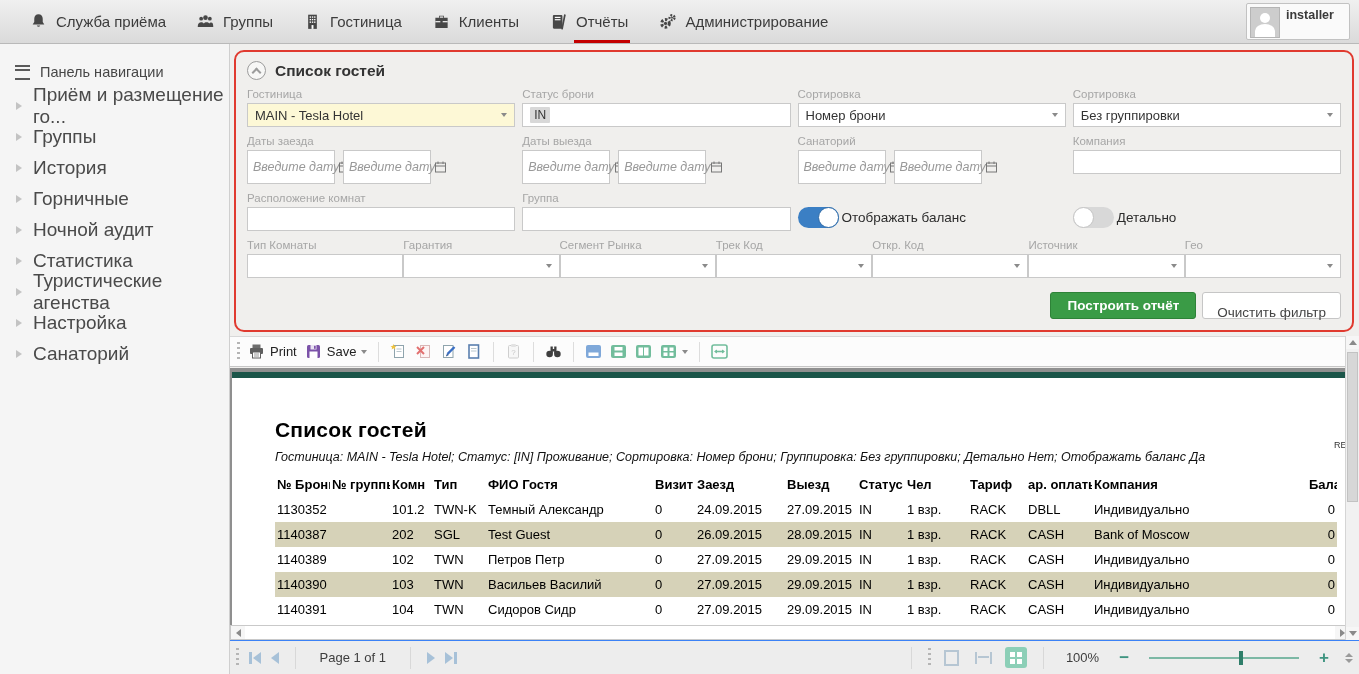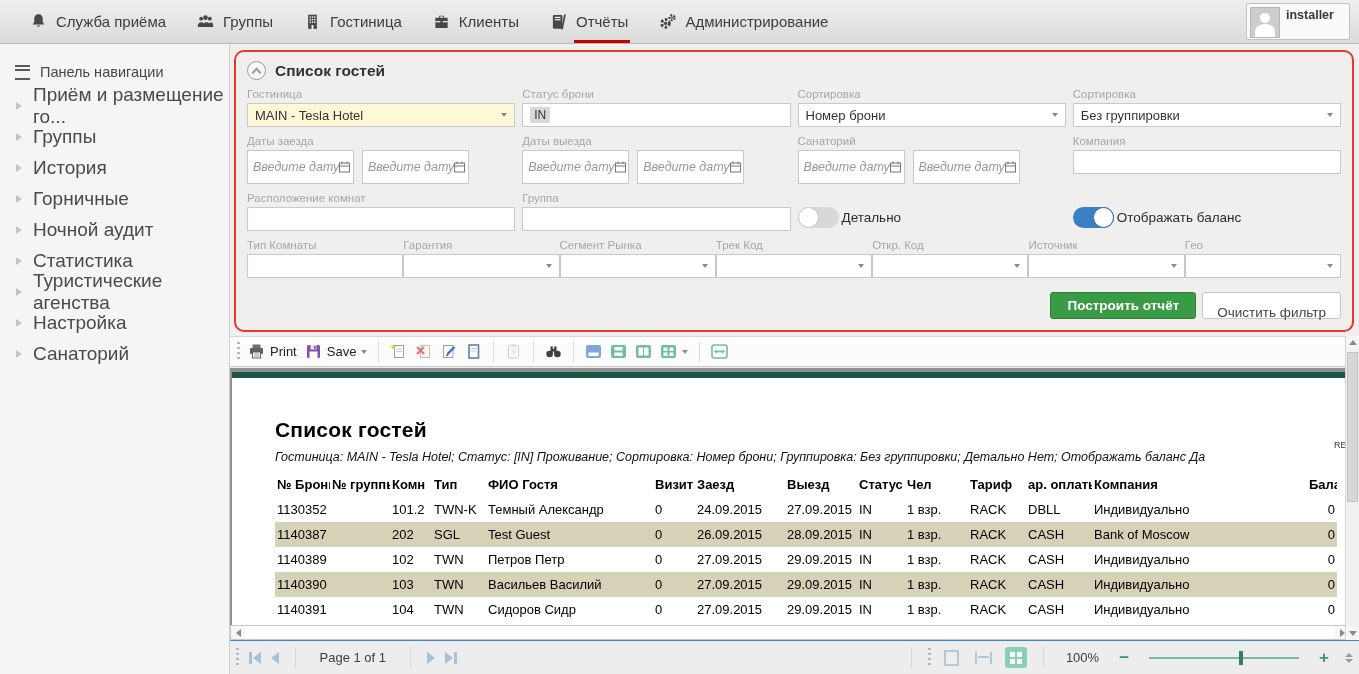--- a/index.html
+++ b/index.html
@@ -38,21 +38,21 @@
   .grid4{display:grid;grid-template-columns:repeat(4,1fr);gap:7px}
   .grid7{display:grid;grid-template-columns:repeat(7,1fr);}
   .fld-label{font-size:11.5px;color:#a6a6a6;margin:8px 0 3px;white-space:nowrap;overflow:hidden}
   .ctrl{height:24px;background:#fff;border:1px solid #c9c9c9;box-sizing:border-box;display:flex;
         align-items:center;padding:0 7px;font-size:13px;color:#333}
   .select{justify-content:space-between;cursor:pointer}
   .caret{width:0;height:0;border-top:4px solid #8a8a8a;border-left:3.5px solid transparent;border-right:3.5px solid transparent;flex:none}
   .ctrl.yellow{background:#fdf8d6}
   .chip{background:#d8d8d8;padding:1px 4px;font-size:12px;color:#333;border-radius:1px}
   .dates{display:flex;gap:8px}
-  .date{width:107px;justify-content:space-between;padding:16px 5px}
+  .date{width:88px;justify-content:space-between;padding:16px 5px}
   .ph{font-style:italic;color:#999;font-size:12.5px;white-space:nowrap}
   .cal{flex:none}
   .toggle-row{display:flex;align-items:center;margin-top:11px}
   .toggle{width:41px;height:21px;border-radius:11px;background:#d8d8d8;position:relative;flex:none;cursor:pointer}
   .toggle .knob{position:absolute;top:0;left:0;width:21px;height:21px;border-radius:50%;background:#fff;
                 border:1px solid #c4c4c4;box-sizing:border-box}
   .toggle.on{background:#3b7fc4}
   .toggle.on .knob{left:auto;right:0;border-color:#2f6ba8}
   .toggle-label{font-size:13.5px;color:#2c2c2c;margin-left:3px;font-weight:500}
   .fp-buttons{display:flex;justify-content:flex-end;gap:6px;margin-top:14px}
@@ -358,33 +358,33 @@
         <div class="fld-label">Расположение комнат</div>
         <div class="ctrl"></div>
       </div>
       <div>
         <div class="fld-label">Группа</div>
         <div class="ctrl"></div>
       </div>
       <div>
         <div class="fld-label">&nbsp;</div>
         <div class="toggle-row" style="margin-top:0">
+          <span class="toggle on">
+              <span class="knob"></span>
+            </span>
+          <span class="toggle-label">Отображать баланс</span>
+        </div>
+      </div>
+      <div>
+        <div class="fld-label">&nbsp;</div>
+        <div class="toggle-row" style="margin-top:0">
           <span class="toggle">
               <span class="knob"></span>
             </span>
           <span class="toggle-label">Детально</span>
-        </div>
-      </div>
-      <div>
-        <div class="fld-label">&nbsp;</div>
-        <div class="toggle-row" style="margin-top:0">
-          <span class="toggle on">
-              <span class="knob"></span>
-            </span>
-          <span class="toggle-label">Отображать баланс</span>
         </div>
       </div>
     </div>
 
     <div class="grid7">
       <div>
         <div class="fld-label">Тип Комнаты</div>
         <div class="ctrl"></div>
       </div>
       <div>

